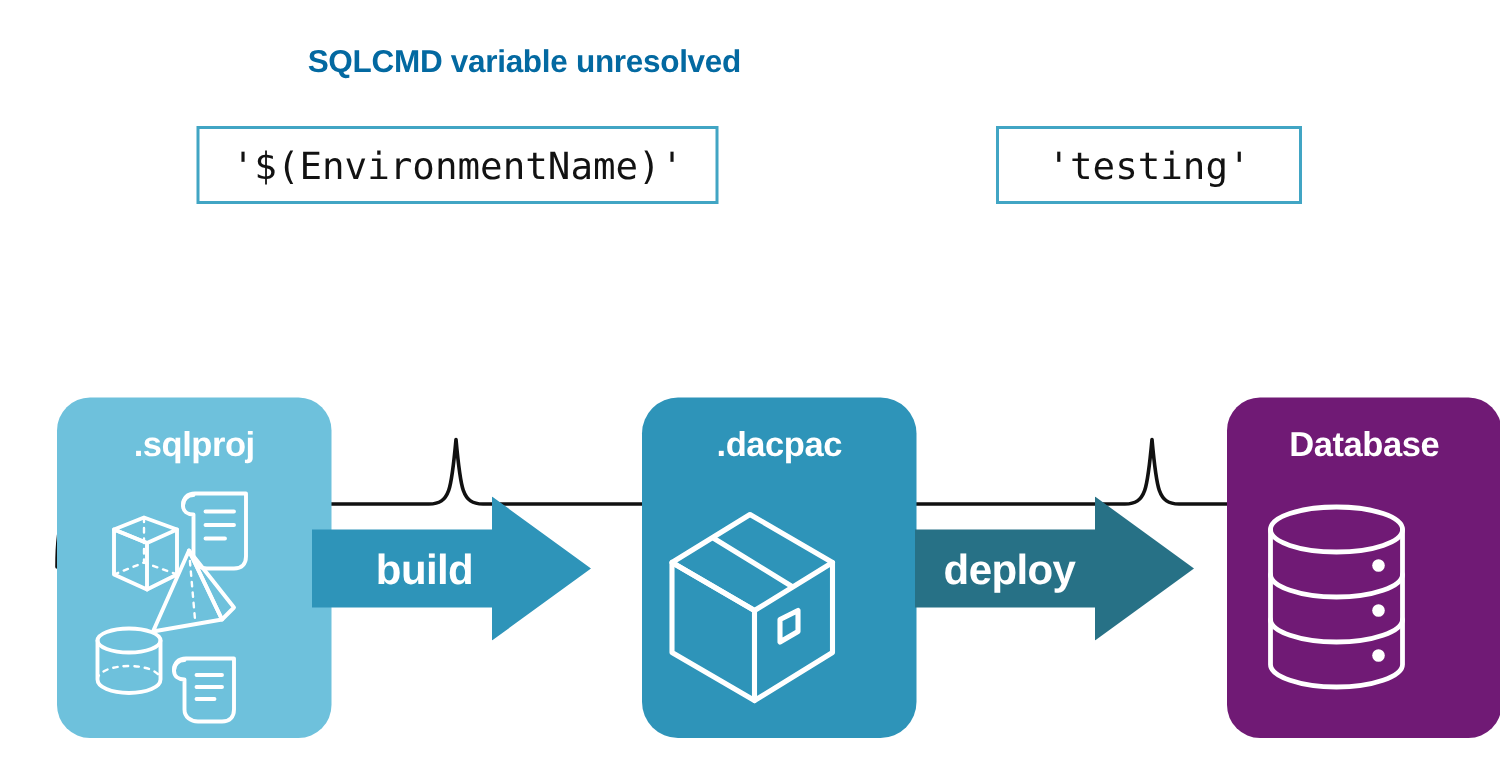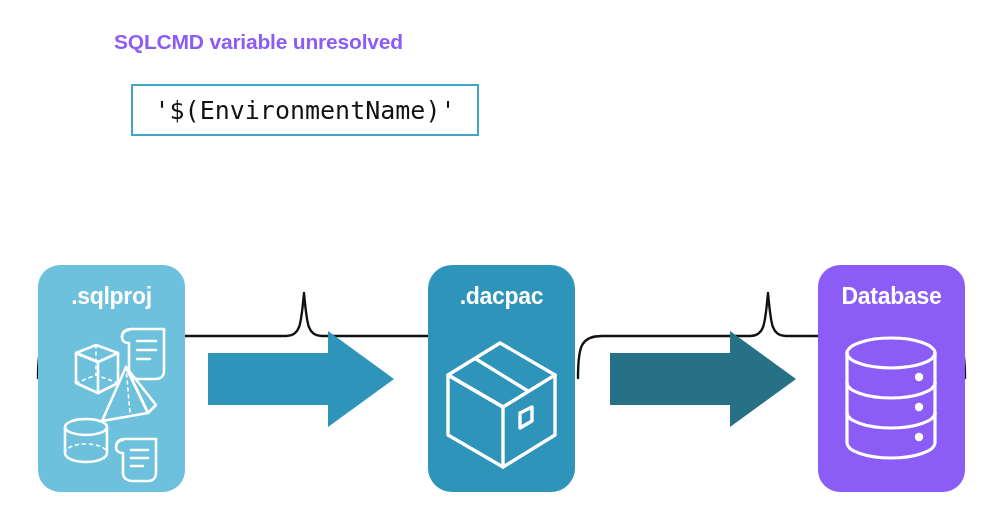--- a/index.html
+++ b/index.html
@@ -22,23 +22,23 @@
     width: 1000px;
     height: 522px;
   }
 
   
   .heading {
     position: absolute;
     font-family: "Liberation Sans", sans-serif;
     font-weight: bold;
     font-size: 21px;
-    color: #8b5cf6;
+    color: #0369a1;
     letter-spacing: -0.2px;
-    text-align: left;
+    text-align: right;
     white-space: nowrap;
   }
   #heading-left  { left: 114px; top: 30px; width: 380px; }
   #heading-right { left: 612px; top: 30px; width: 312px; }
 
   
   .code-box {
     position: absolute;
     box-sizing: border-box;
     border: 2px solid #41A5C4;
@@ -65,24 +65,25 @@
     overflow: visible;
   }
 
   
   .artifact {
     position: absolute;
     top: 265px;
     width: 147px;
     height: 227px;
     border-radius: 22px;
+    padding-left: 36px;
   }
   #artifact-sqlproj  { left: 38px;  background: #6EC1DC; }
   #artifact-dacpac   { left: 428px; background: #2E94B9; border-radius: 24px; }
-  #artifact-database { left: 818px; background: #8b5cf6; }
+  #artifact-database { left: 818px; background: #701a75; }
 
   .artifact-label {
     position: absolute;
     left: 0;
     top: 18px;
     width: 100%;
     text-align: center;
     font-family: "Liberation Sans", sans-serif;
     font-weight: bold;
     font-size: 23px;
@@ -116,33 +117,33 @@
     top: 33px;
     width: 150px;
     text-align: center;
     font-family: "Liberation Sans", sans-serif;
     font-weight: bold;
     font-size: 28px;
     color: #ffffff;
     letter-spacing: -0.4px;
     white-space: nowrap;
     pointer-events: none;
-    margin-top: 40px;
   }
 </style>
 </head>
 <body>
 
 <div class="stage">
 
   <div class="heading" id="heading-left">SQLCMD variable unresolved</div>
 
 
   <div class="code-box" id="code-box-left">'$(EnvironmentName)'</div>
 
+  <div class="code-box" id="code-box-right">'testing'</div>
 
   <svg class="brace-svg" viewBox="0 0 1000 110">
 
     <path d="M 38,238
              C 38,206 41,196 62,196
              L 286,196
              C 300,196 301,186 304,153
              C 307,186 308,196 322,196
              L 546,196
              C 567,196 571,206 571,238" fill="none" stroke="#111111" stroke-width="2.4" stroke-linecap="round" stroke-linejoin="round"></path>

